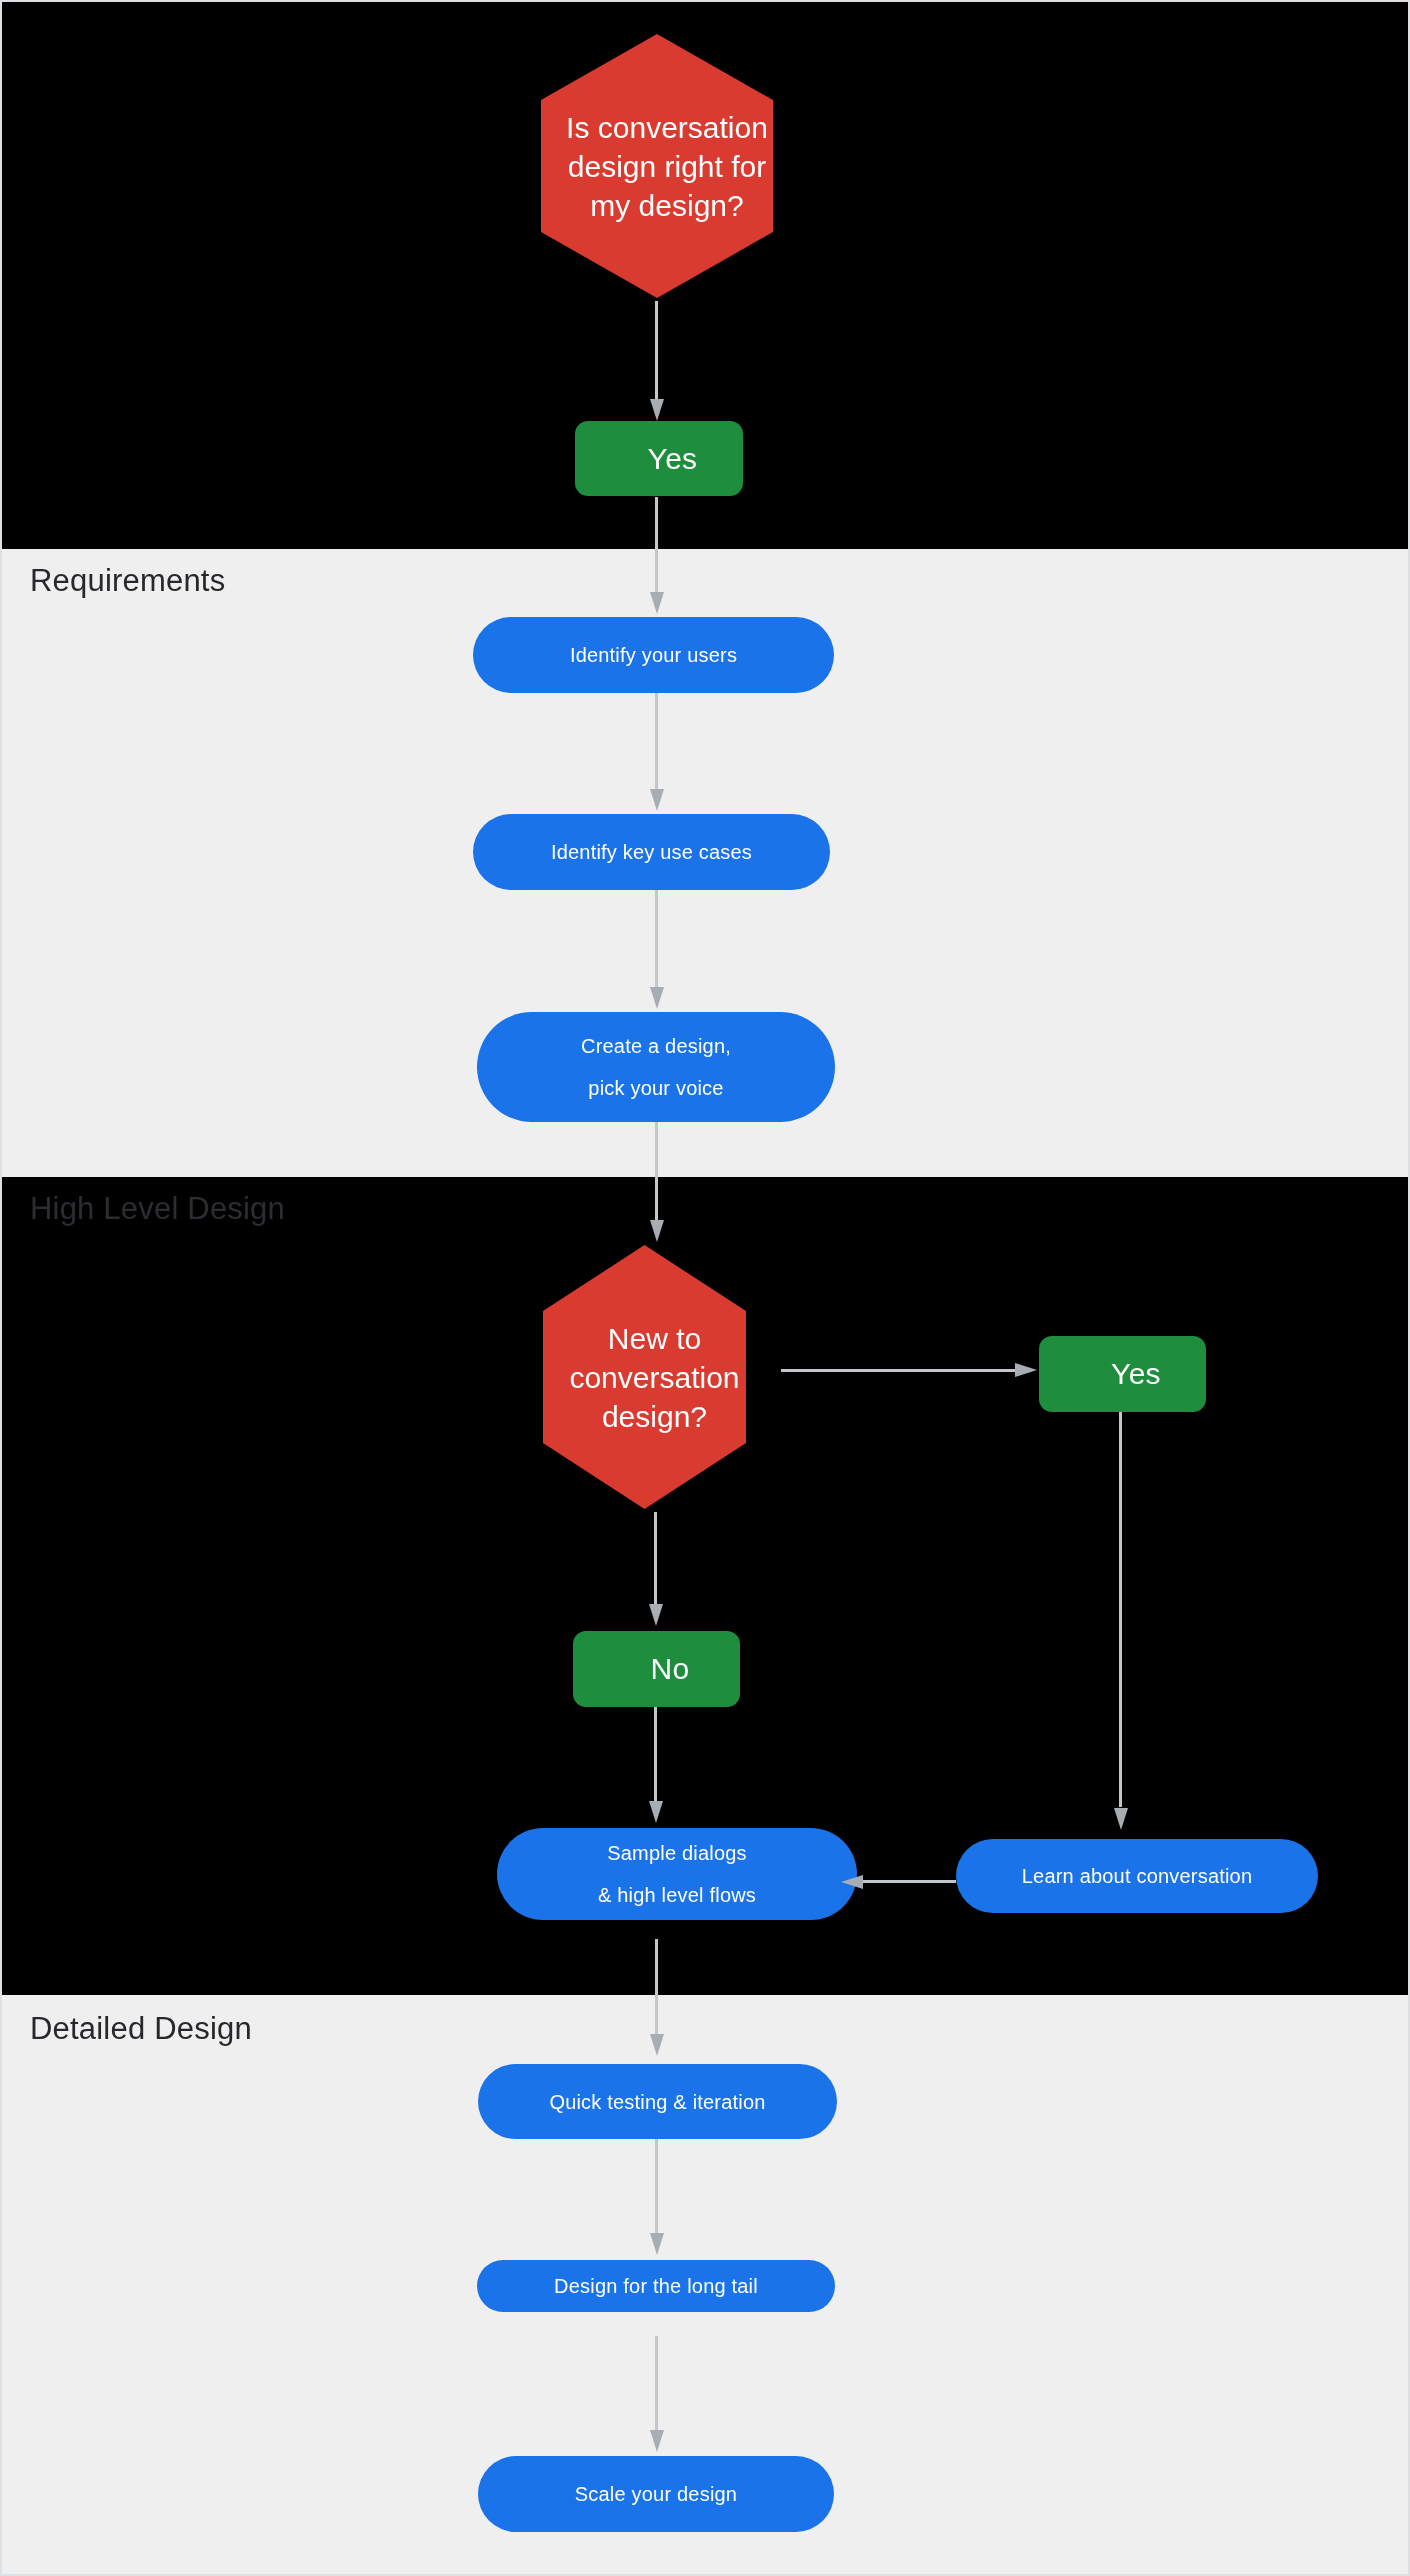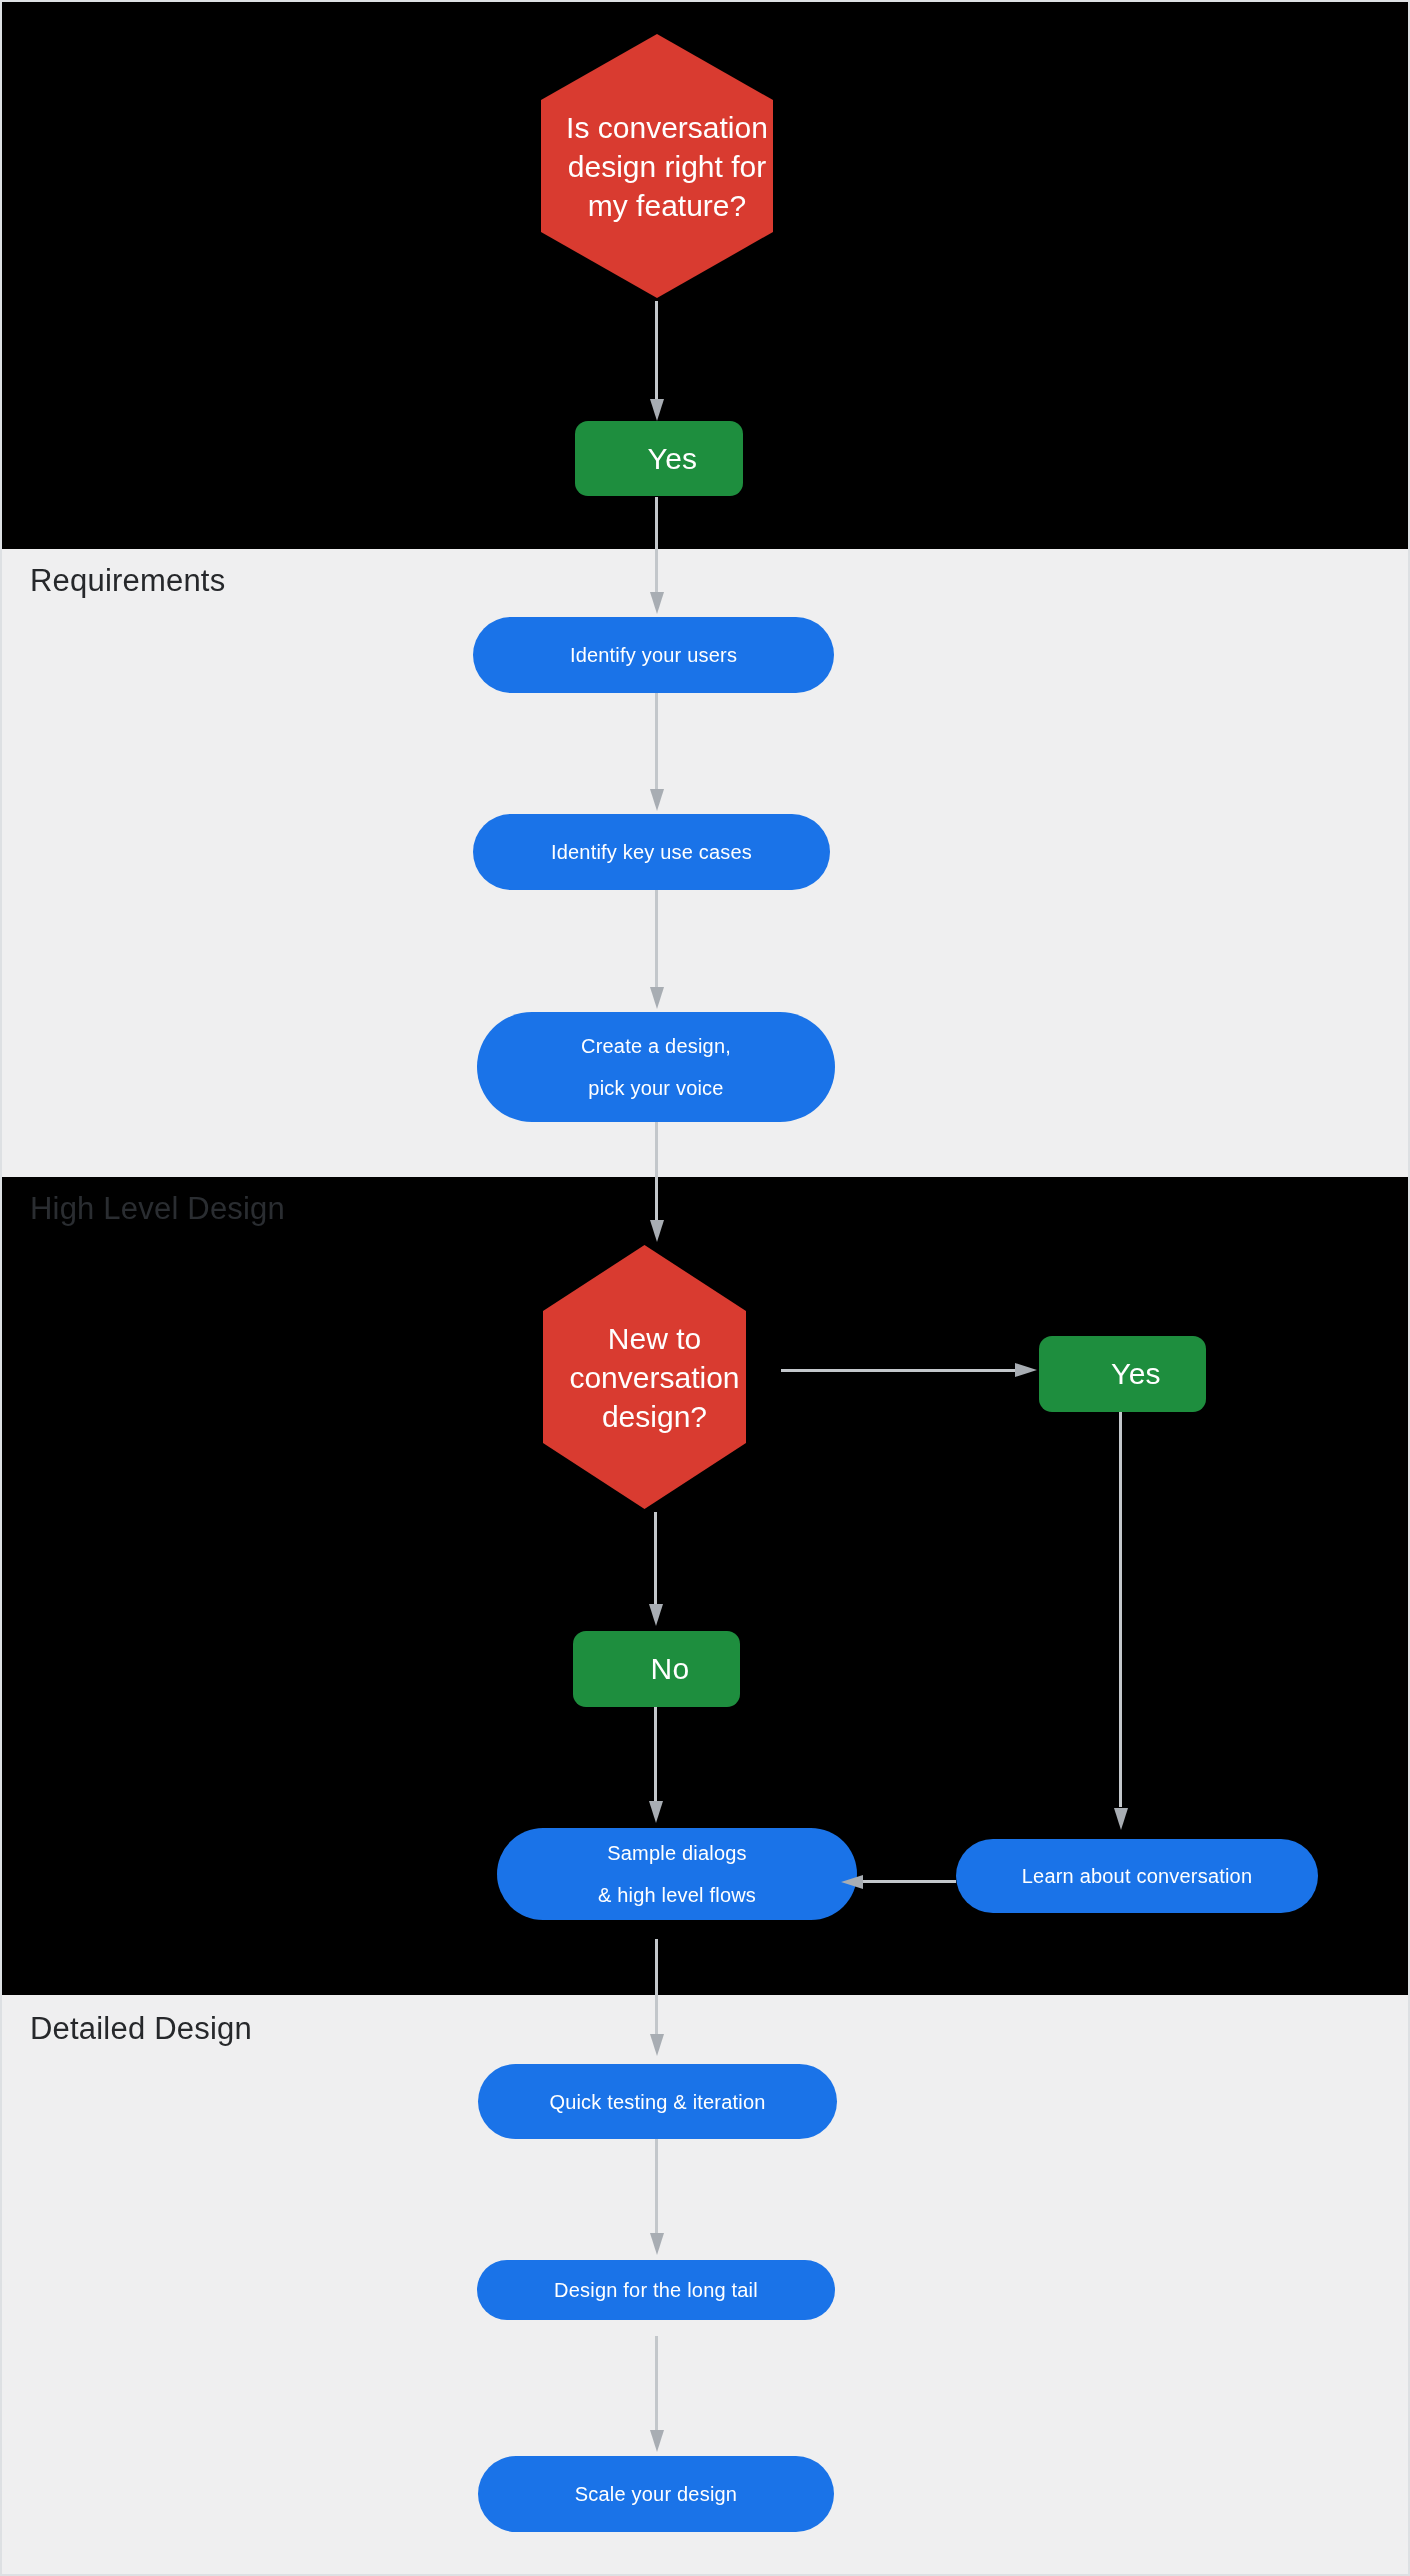--- a/index.html
+++ b/index.html
@@ -54,21 +54,21 @@
     position:absolute;display:flex;flex-direction:column;align-items:center;justify-content:center;
     background:var(--step_blue);color:var(--node_text);
     text-align:center;font-size:20px;line-height:42px;letter-spacing:0.2px;
   }
   #pill-users{left:471px;top:615px;width:361px;height:76px;border-radius:38px;}
   #pill-usecases{left:471px;top:812px;width:357px;height:76px;border-radius:38px;}
   #pill-persona{left:475px;top:1010px;width:358px;height:110px;border-radius:56px;}
   #pill-sample{left:495px;top:1826px;width:360px;height:92px;border-radius:56px;}
   #pill-learn{left:954px;top:1837px;width:362px;height:74px;border-radius:37px;}
   #pill-quick{left:476px;top:2062px;width:359px;height:75px;border-radius:38px;}
-  #pill-longtail{left:475px;top:2258px;width:358px;height:60px;border-radius:38px;}
+  #pill-longtail{left:475px;top:2258px;width:358px;height:52px;border-radius:38px;}
   #pill-scale{left:476px;top:2454px;width:356px;height:76px;border-radius:38px;}
 
   .vline{position:absolute;width:2.8px;background:var(--arrow_line);}
   .hline{position:absolute;height:2.8px;background:var(--arrow_line);}
   .head-down{position:absolute;width:0;height:0;
     border-left:7.4px solid transparent;border-right:7.4px solid transparent;
     border-top:22px solid var(--arrow_head);}
   .head-right{position:absolute;width:0;height:0;
     border-top:7.4px solid transparent;border-bottom:7.4px solid transparent;
     border-left:22px solid var(--arrow_head);}
@@ -102,21 +102,21 @@
   <div class="band" id="band-dd"></div>
 
   <div class="band-label" id="lbl-requirements">Requirements</div>
   <div class="band-label" id="lbl-hld">High Level Design</div>
   <div class="band-label" id="lbl-dd">Detailed Design</div>
 
   <div class="hex" id="hex1">
     <div>
       <span class="ln">Is conversation</span>
       <span class="ln">design right for</span>
-      <span class="ln">my feature?</span>
+      <span class="ln">my design?</span>
     </div>
   </div>
 
   <div class="vline" id="l1"></div>
   <div class="head-down" id="h1d"></div>
 
   <div class="answer" id="yes1">
     <span>Yes</span>
   </div>
 

